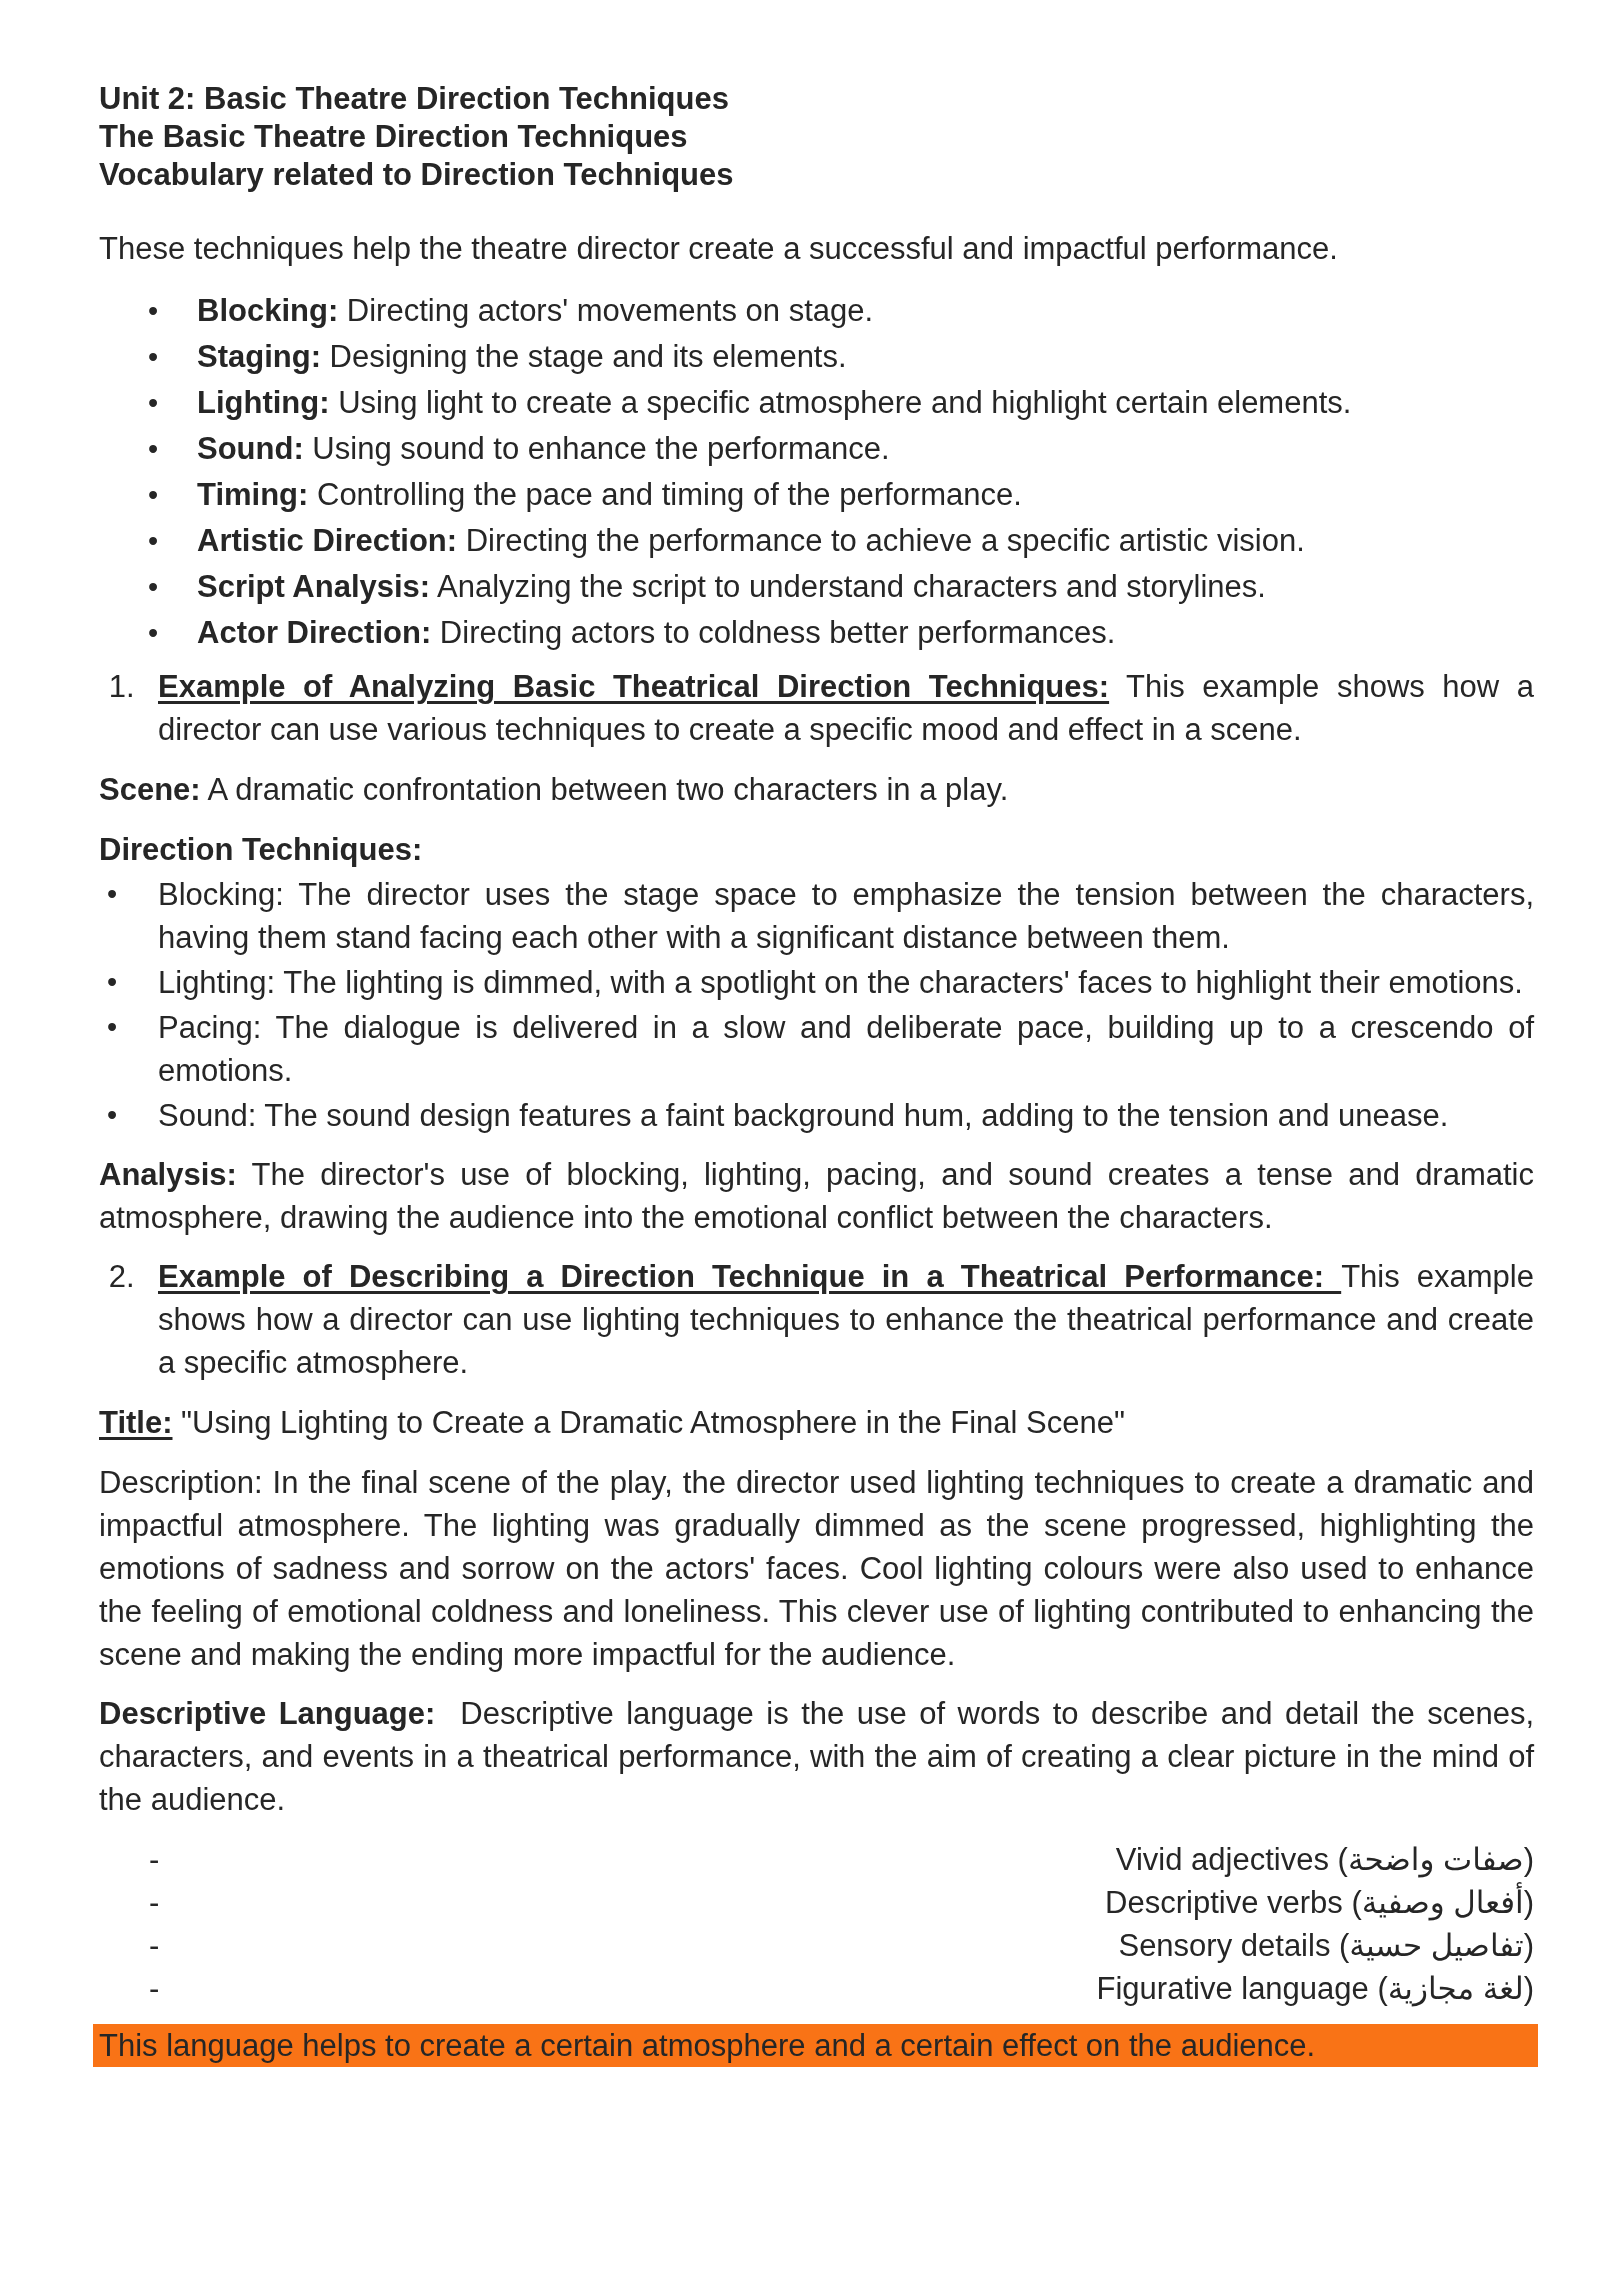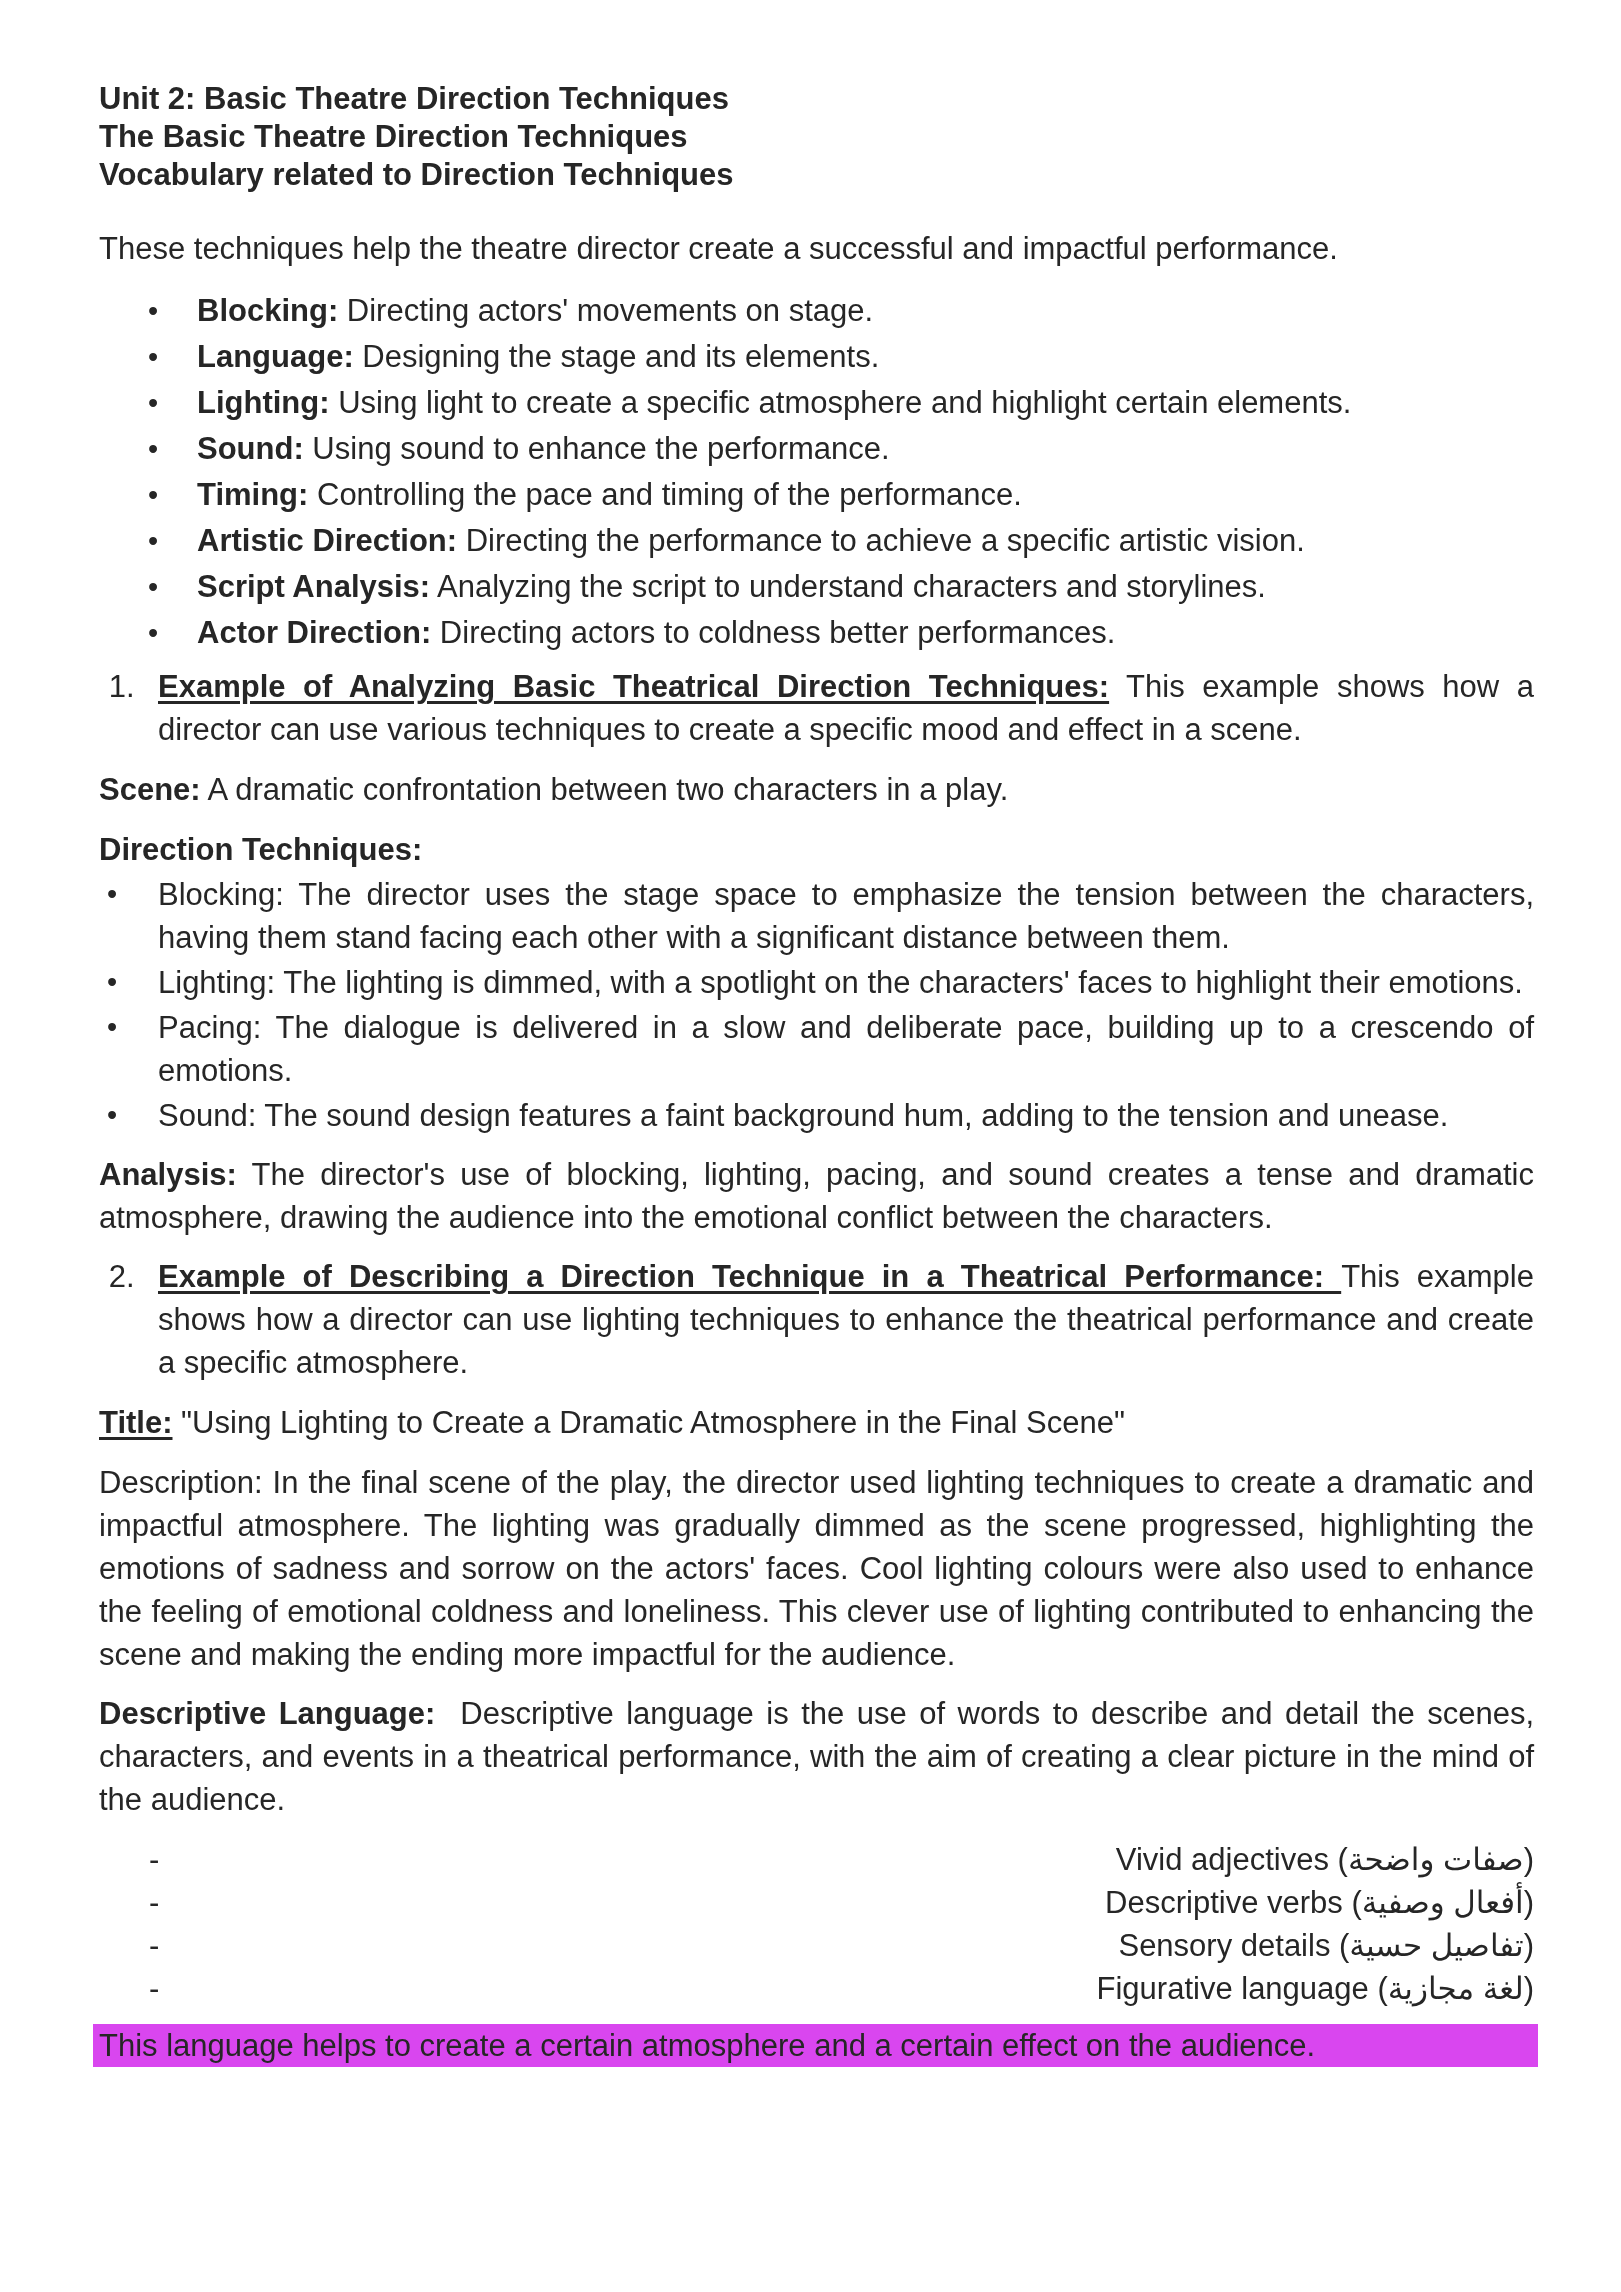--- a/index.html
+++ b/index.html
@@ -19,38 +19,38 @@
   .numbered .num { position: absolute; left: 9.8px; top: 0; }
   .ex-title { font-weight: bold; text-decoration: underline; text-decoration-thickness: 2.9px; text-underline-offset: 3.9px; }
   .para { margin-top: 16.7px; text-align: justify; }
   .dt-list { list-style: none; margin: 2px 0 0 0; padding: 0 0 0 59px; }
   .dt-list li { position: relative; text-align: justify; margin-bottom: 2px; }
   .dt-list li::before { content: "\2022"; position: absolute; left: -51px; top: 0; font-size: 29px; }
   .title-label { font-weight: bold; text-decoration: underline; text-decoration-thickness: 2.9px; text-underline-offset: 3.9px; }
   .dash-list { list-style: none; margin: 16.7px 0 0 0; padding: 0 0 0 98px; }
   .dash-list li { position: relative; line-height: 43px; text-align: right; }
   .dash-list li::before { content: "-"; position: absolute; left: -48px; top: 0; }
-  .closing { margin-top: 13.7px; background: #d946ef; margin-left: -5.9px; padding-left: 5.9px; width: 1439px; }
+  .closing { margin-top: 13.7px; background: #f97316; margin-left: -5.9px; padding-left: 5.9px; width: 1439px; }
 </style>
 </head>
 <body>
 
 <div class="page">
 
   <div class="headings">
     <div>Unit 2: Basic Theatre Direction Techniques</div>
     <div>The Basic Theatre Direction Techniques</div>
     <div>Vocabulary related to Direction Techniques</div>
   </div>
 
   <div class="intro">These techniques help the theatre director create a successful and impactful performance.</div>
 
   <ul class="term-list">
     <li><b>Blocking:</b><span> Directing actors' movements on stage.</span></li>
-    <li><b>Language:</b><span> Designing the stage and its elements.</span></li>
+    <li><b>Staging:</b><span> Designing the stage and its elements.</span></li>
     <li><b>Lighting:</b><span> Using light to create a specific atmosphere and highlight certain elements.</span></li>
     <li><b>Sound:</b><span> Using sound to enhance the performance.</span></li>
     <li><b>Timing:</b><span> Controlling the pace and timing of the performance.</span></li>
     <li><b>Artistic Direction:</b><span> Directing the performance to achieve a specific artistic vision.</span></li>
     <li><b>Script Analysis:</b><span> Analyzing the script to understand characters and storylines.</span></li>
     <li><b>Actor Direction:</b><span> Directing actors to coldness better performances.</span></li>
   </ul>
 
   <div class="numbered">
     <span class="num">1.</span>

